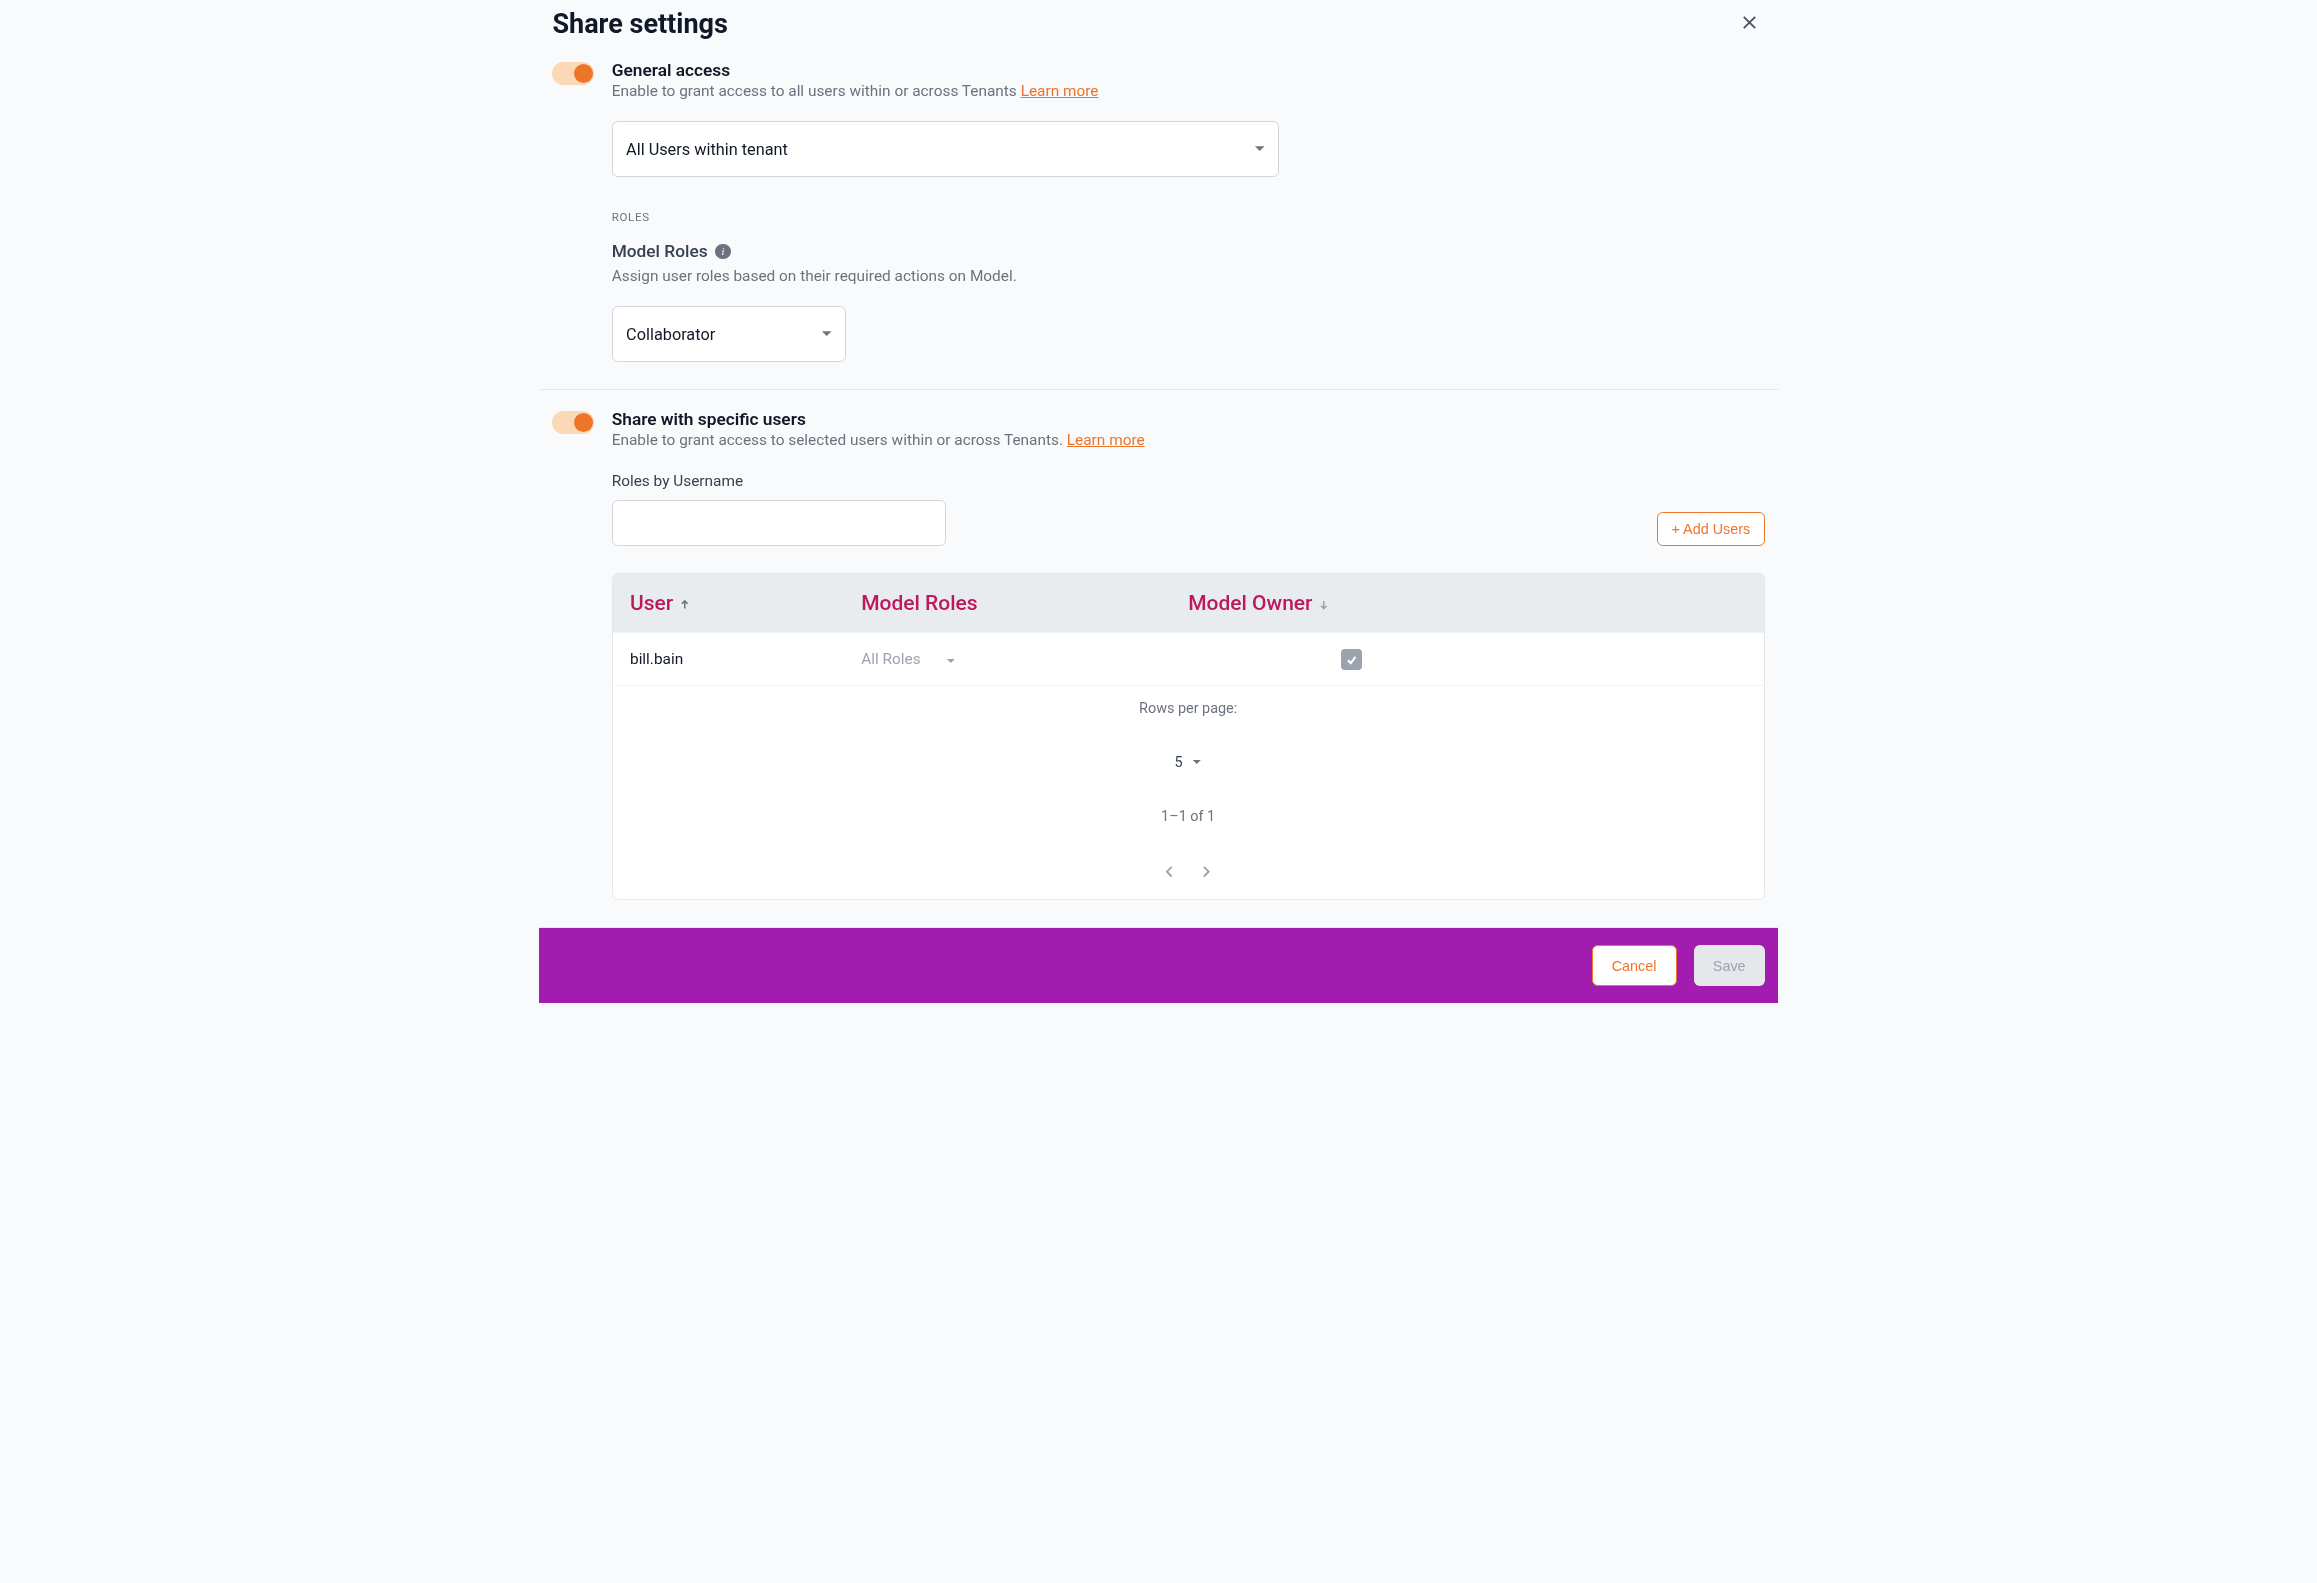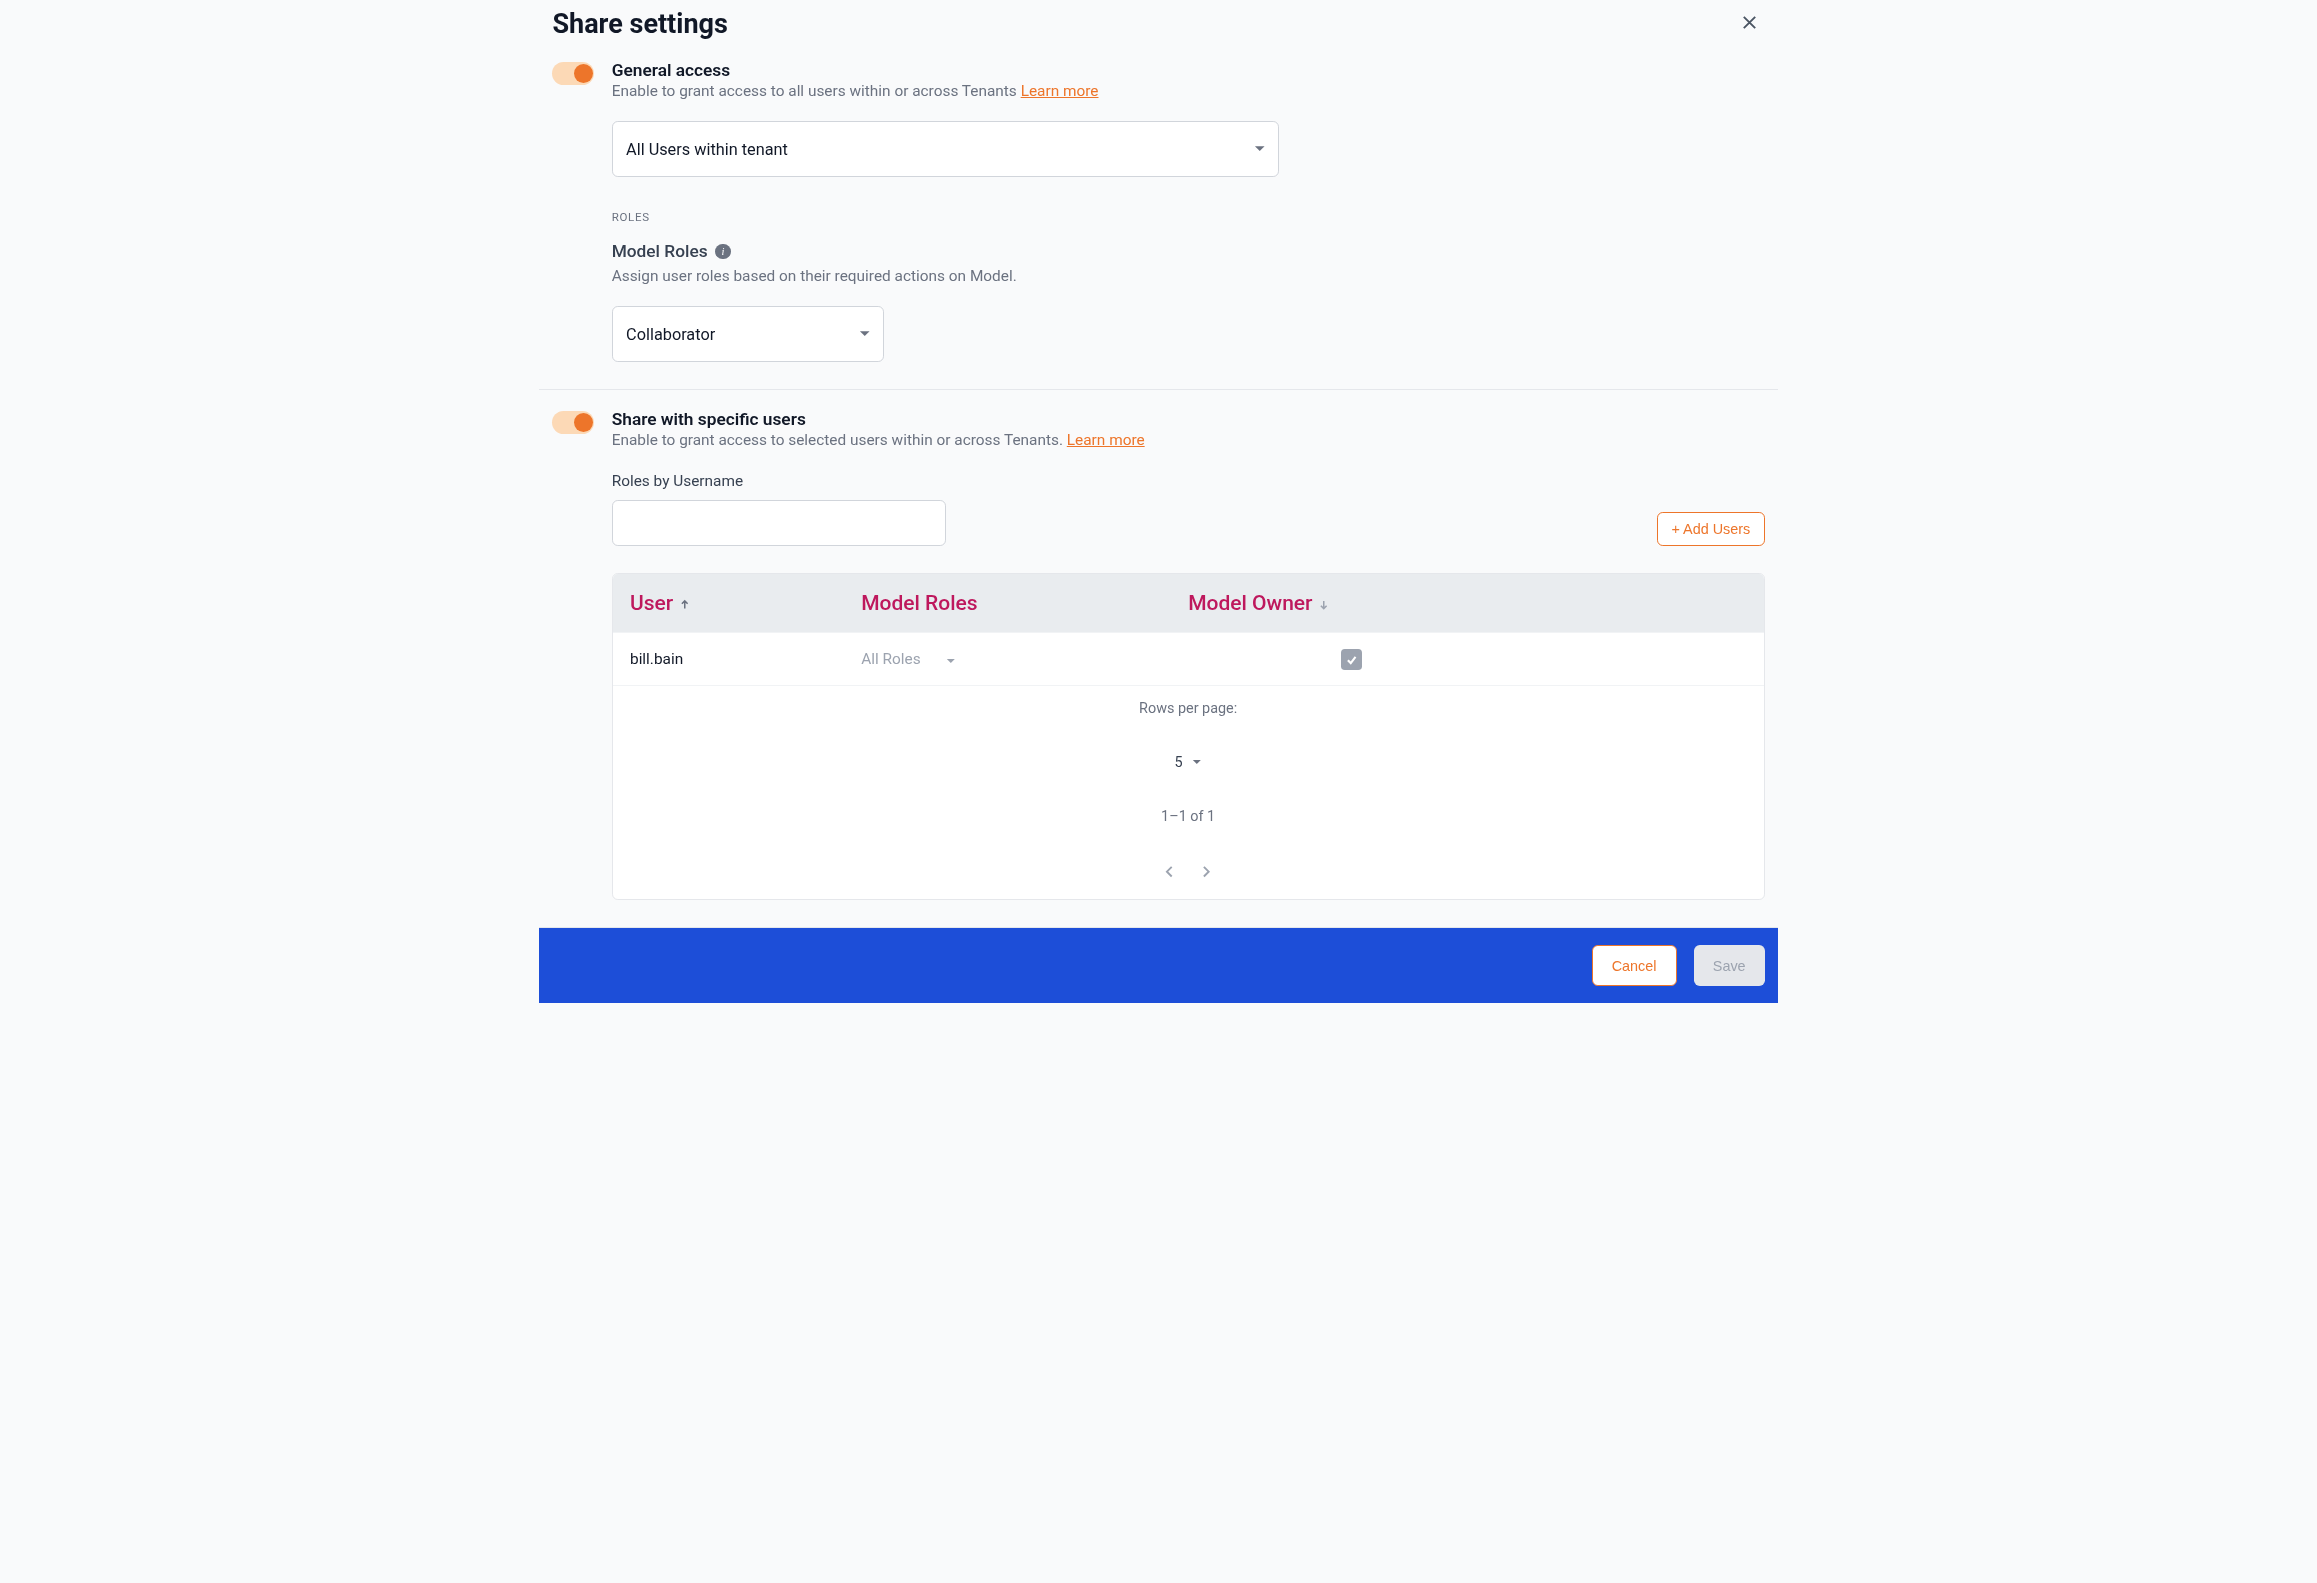--- a/index.html
+++ b/index.html
@@ -96,21 +96,21 @@
       height: 56px;
       padding: 0 42px 0 13.4px;
       font-size: 16.3px;
       color: #111827;
       display: flex;
       align-items: center;
       cursor: pointer;
       min-width: 192px;
     }
     .select-wide { width: 667px; }
-    .select-narrow { width: 272px; }
+    .select-narrow { width: 234px; }
     .select .caret {
       position: absolute;
       right: 13.4px;
       top: 50%;
       transform: translateY(-50%);
       pointer-events: none;
     }
     .caret svg { display: block; }
     .subheading {
       font-size: 11.5px;
@@ -251,21 +251,21 @@
     }
     .pager button {
       background: none;
       border: none;
       cursor: pointer;
       color: #9ca3af;
       padding: 3.8px;
     }
     .dialog-footer {
       border-top: 1px solid #e5e7eb;
-      background: #1d4ed8;
+      background: #a21caf;
       padding: 17.3px 13.4px;
       display: flex;
       justify-content: flex-end;
       gap: 17.3px;
     }
     .btn-outline {
       border: 1px solid #ed752a;
       background: #fff;
       color: #ed752a;
       border-radius: 5.8px;

